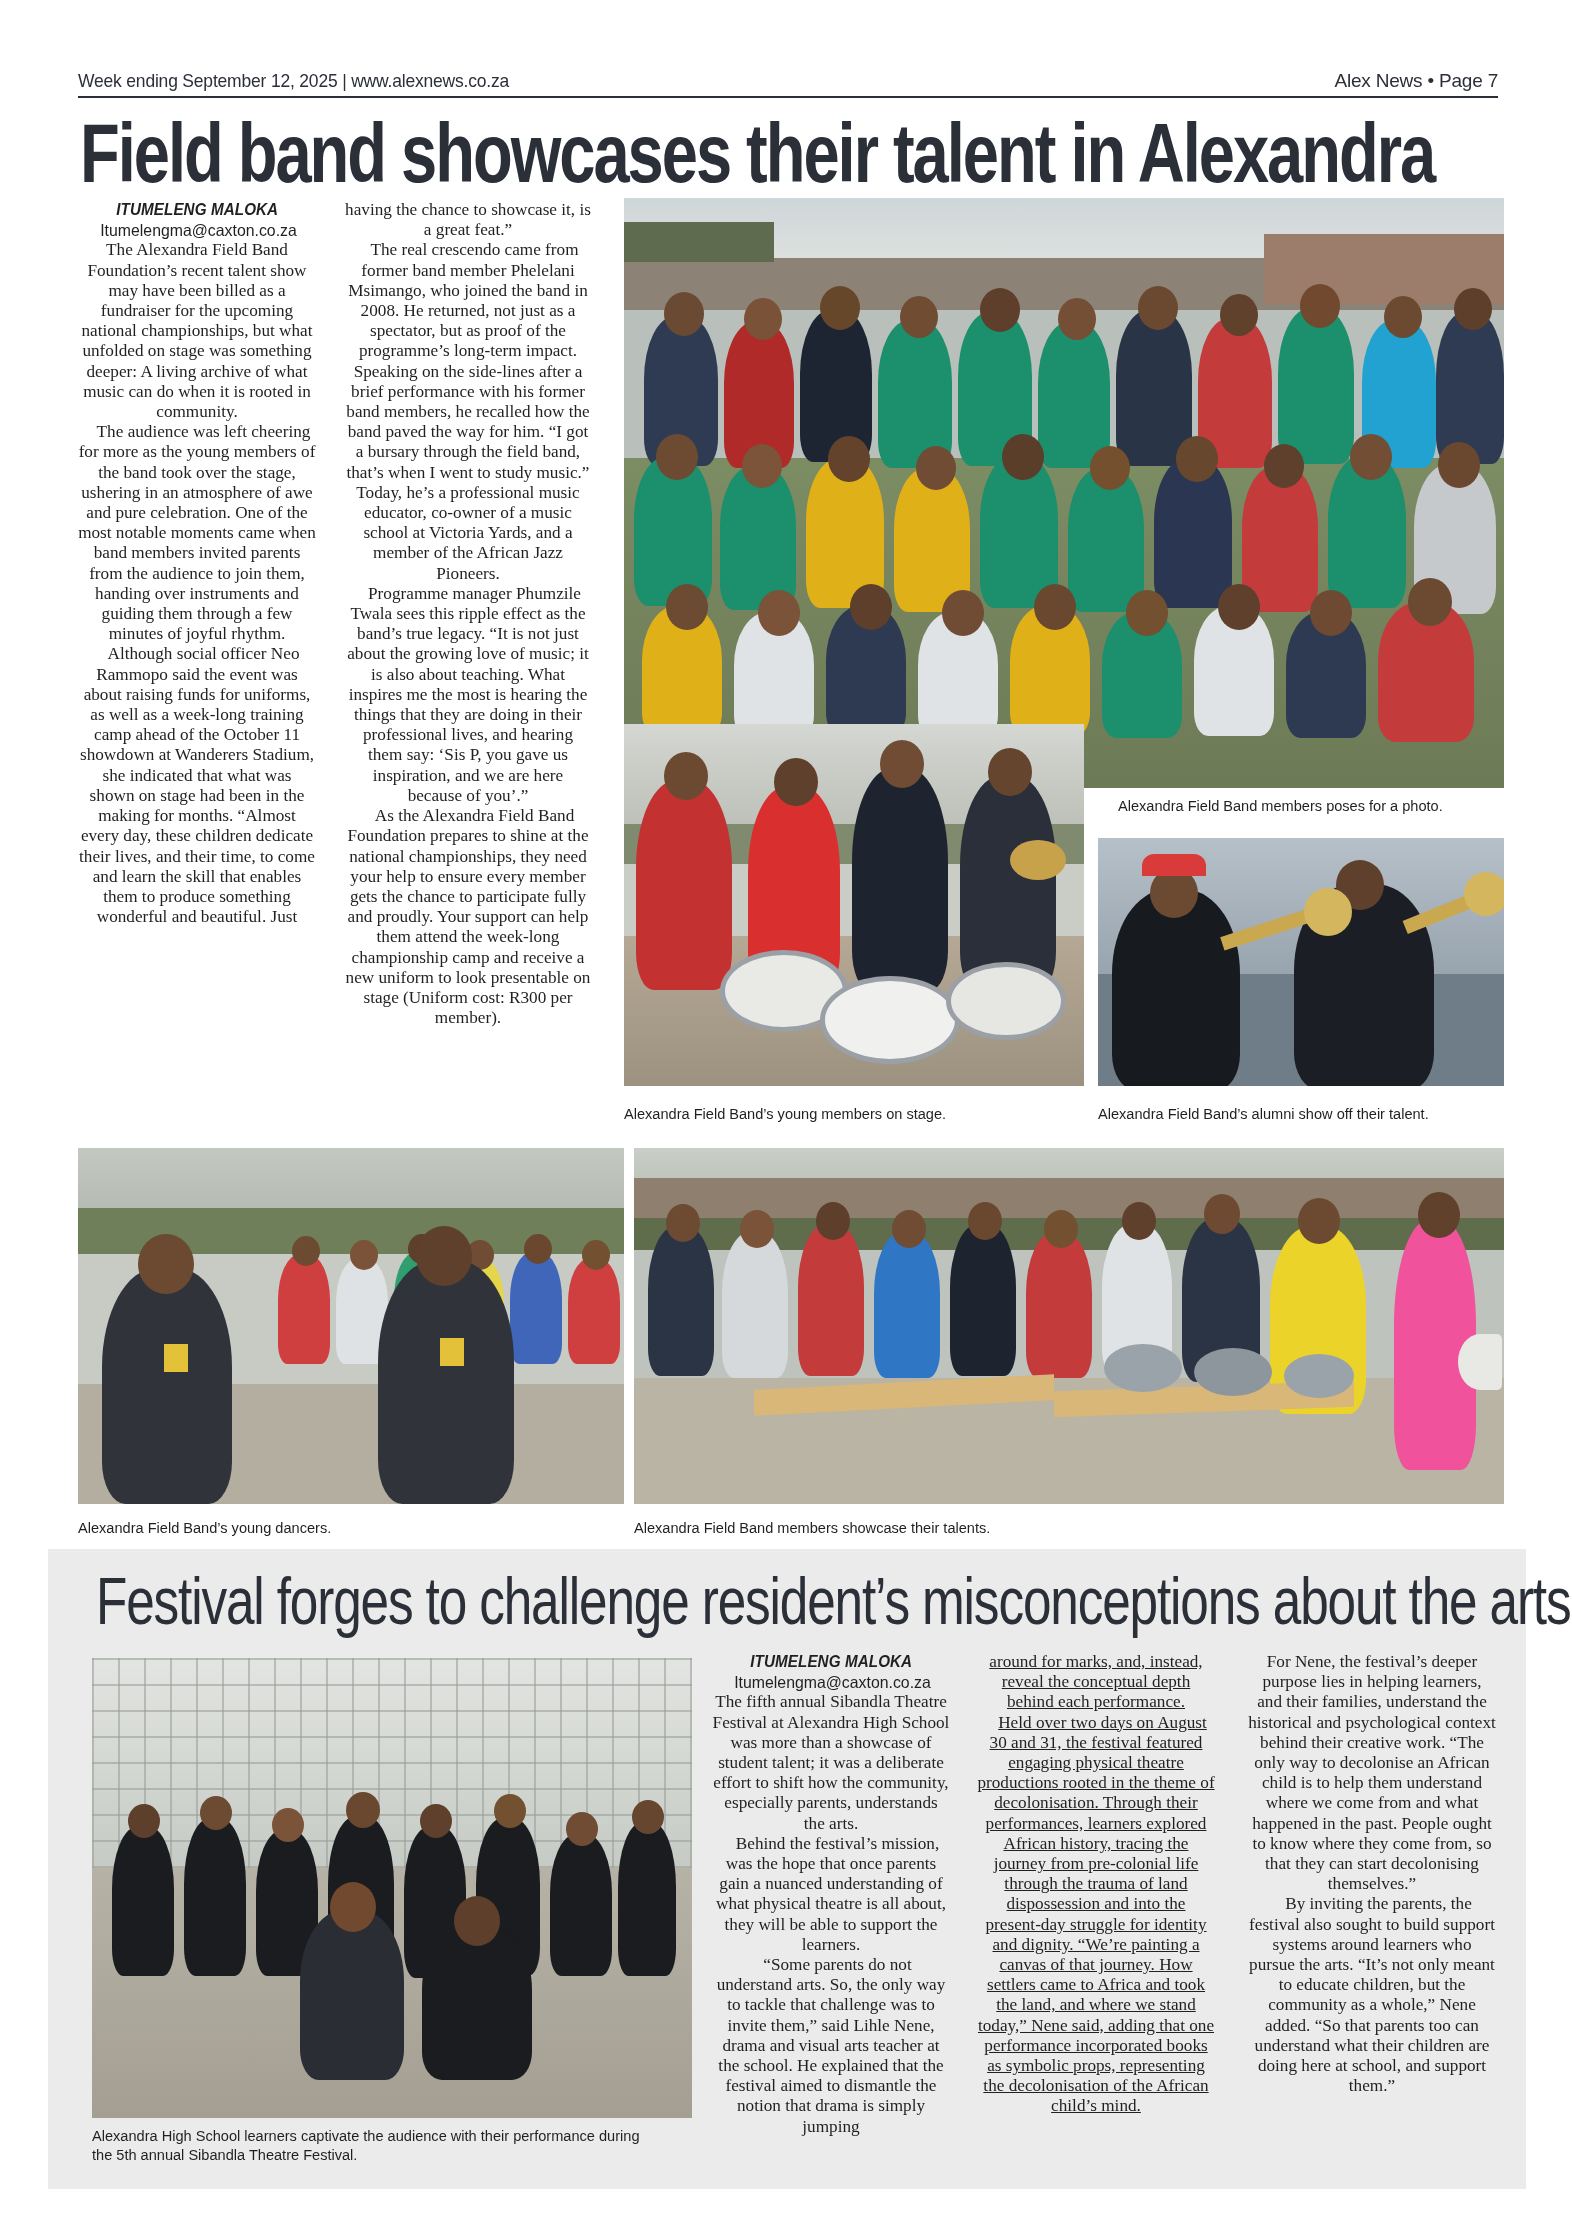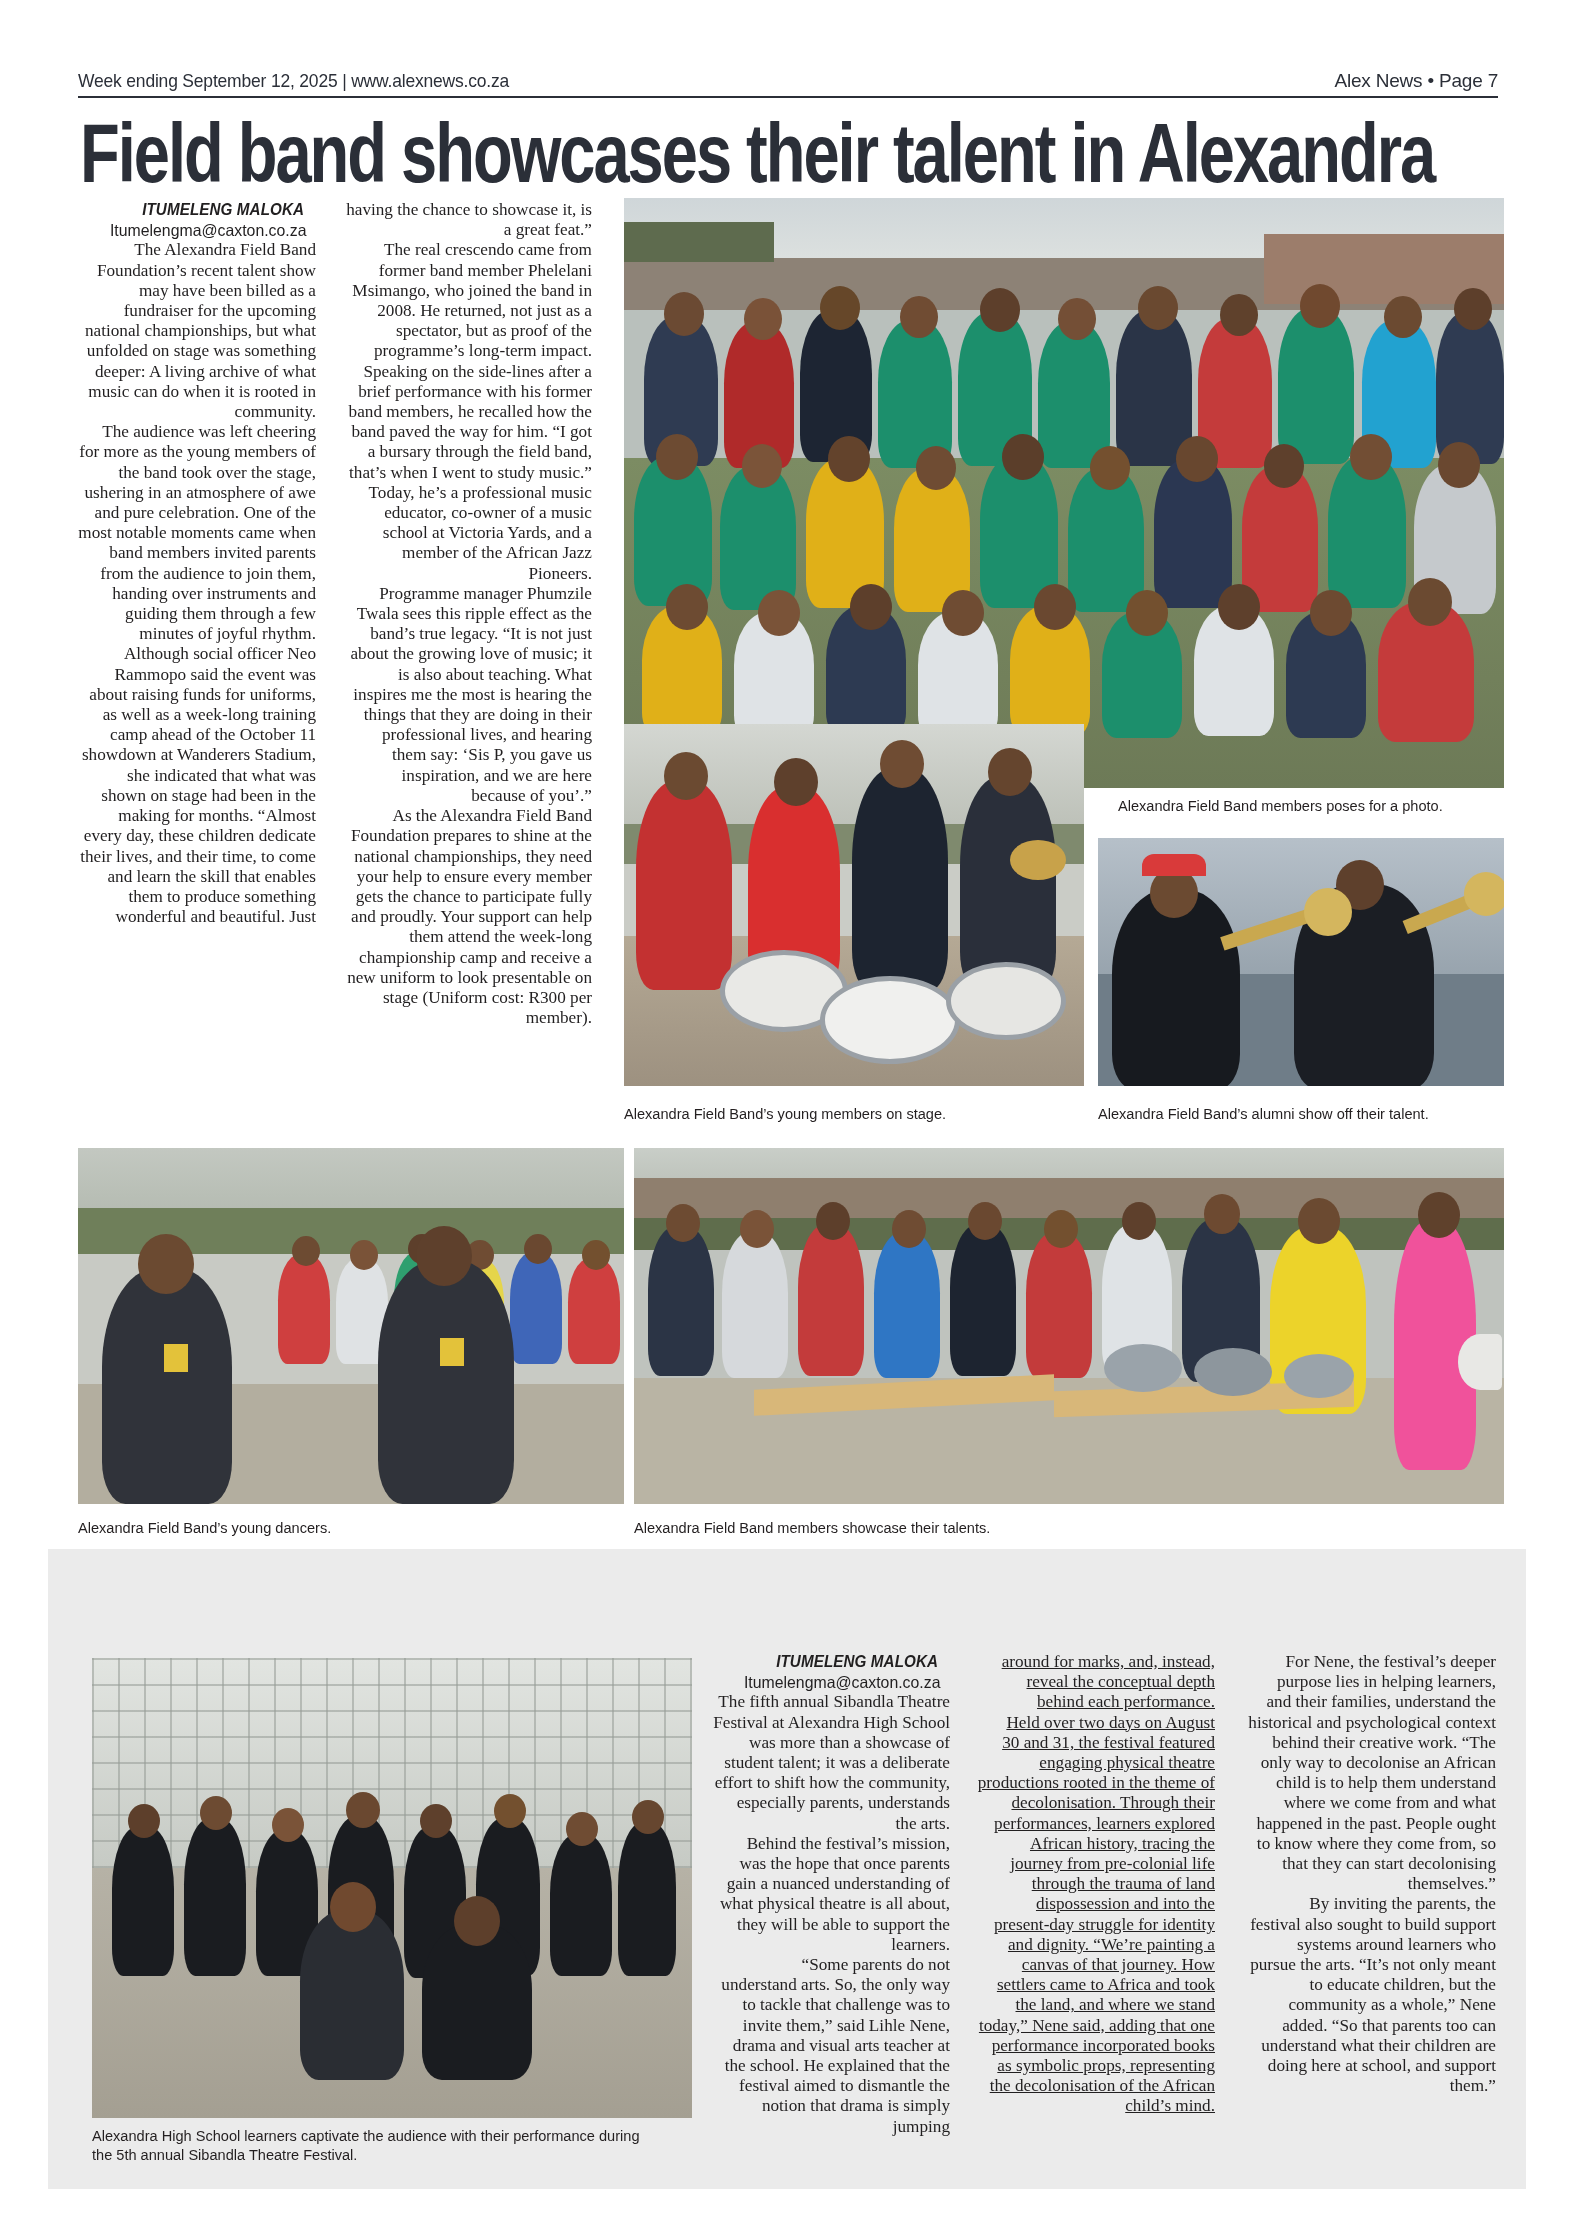--- a/index.html
+++ b/index.html
@@ -51,21 +51,21 @@
     font-weight:normal;
   }
   #h2 .inner { display:block; transform:scaleX(0.95) scaleY(1.25); transform-origin:left top; }
 
   
   .col {
     position:absolute;
     font-family:"Liberation Serif", serif;
     font-size:17.2px;
     line-height:20.2px;
-    text-align:right;
+    text-align:center;
     color:#211f20;
     overflow:hidden;
   }
   .col p { margin:0; text-indent:13px; }
   .col p.first { text-indent:0; }
   .byline {
     font-family:"Liberation Sans", sans-serif;
     font-weight:bold; font-style:italic;
     font-size:16px; letter-spacing:0.1px;
     margin:0 0 1px 0; text-indent:0;
@@ -315,20 +315,23 @@
     <div class="blob" style="left:560px; top:200px; width:78px; height:48px; background:#8d969d;"></div>
     <div class="blob" style="left:650px; top:206px; width:70px; height:44px; background:#9aa3aa;"></div>
     <div style="position:absolute;left:824px;top:186px;width:44px;height:56px;background:#e8e8e5;border-radius:50% 10% 10% 50%;"></div>
   </div>
   <div class="caption" style="left:634px; top:1518px; width:480px;">
     <span>Alexandra Field Band members showcase their talents.</span>
   </div>
 
   <div id="greypanel"></div>
 
+  <div class="headline" id="h2">
+    <span class="inner">Festival forges to challenge resident’s misconceptions about the arts</span>
+  </div>
 
   <div class="photo" style="left:92px; top:1658px; width:600px; height:460px; background:#cfd2cd;">
     <div class="sky" style="top:0; height:210px; background:linear-gradient(#e2e5e1,#c6cac4);"></div>
 
     <div style="position:absolute;left:0;top:0;width:100%;height:210px;
                 background:
                   repeating-linear-gradient(90deg, rgba(150,156,150,.55) 0 2px, transparent 2px 26px),
                   repeating-linear-gradient(0deg, rgba(150,156,150,.55) 0 2px, transparent 2px 26px);"></div>
     <div class="ground" style="height:250px; background:linear-gradient(#b6b2a6,#a49f92);"></div>
 

